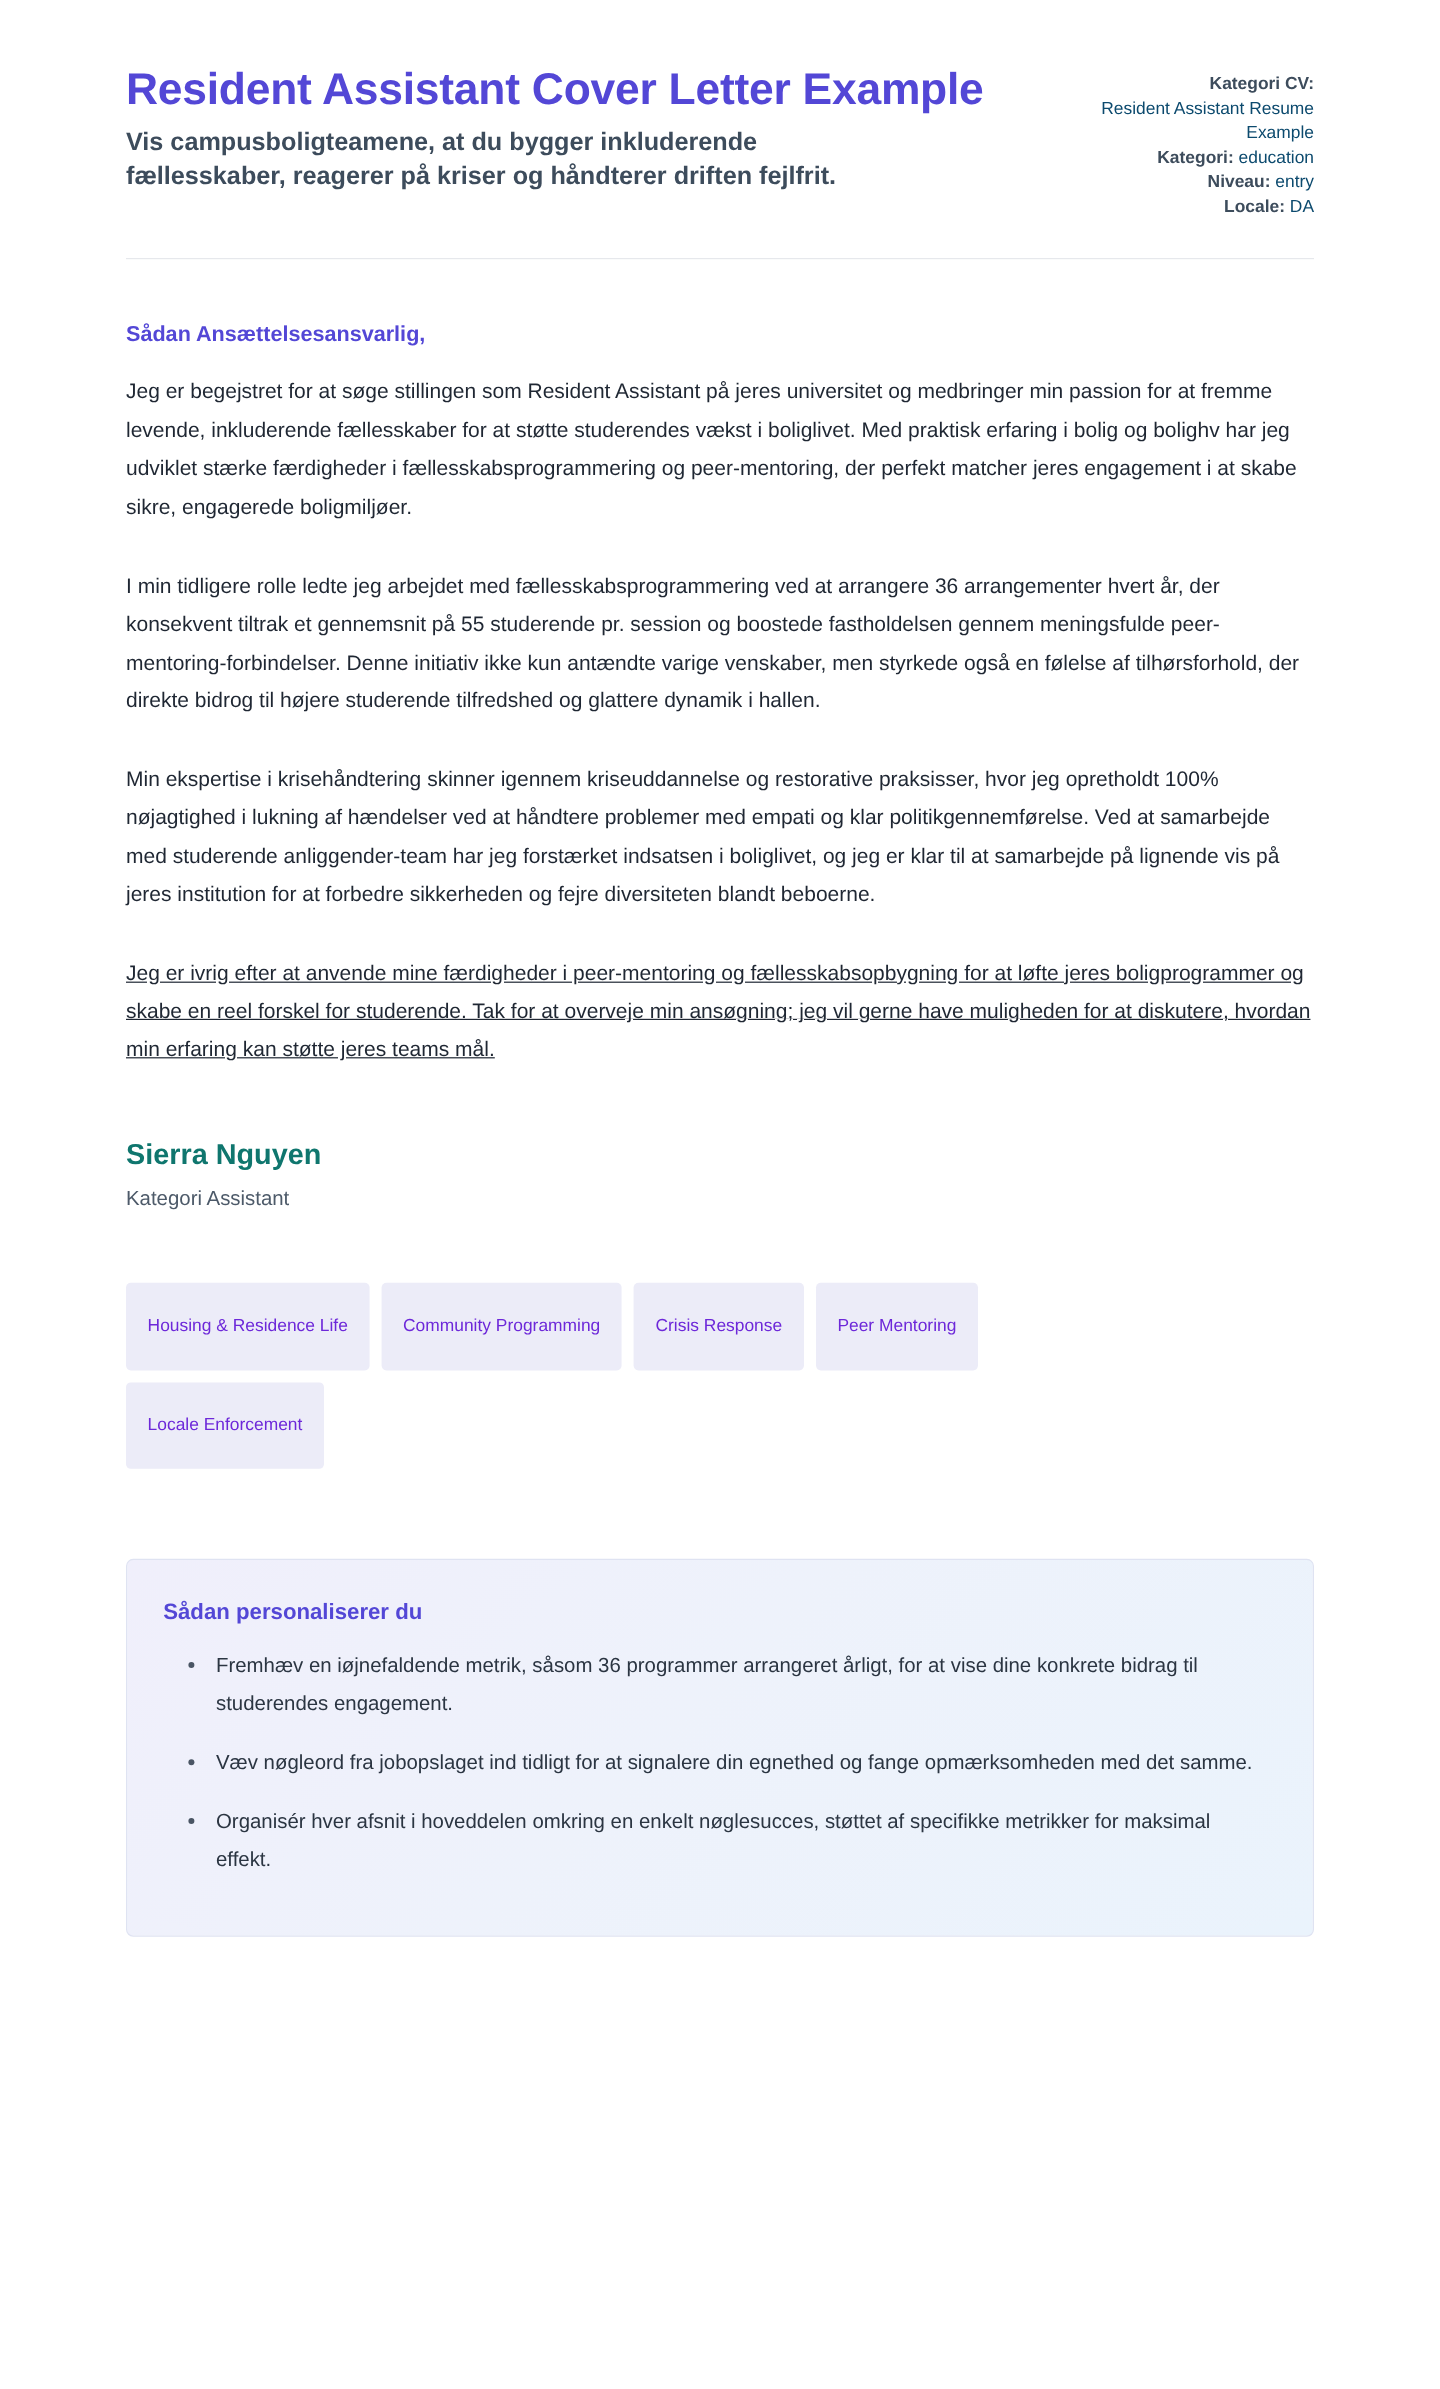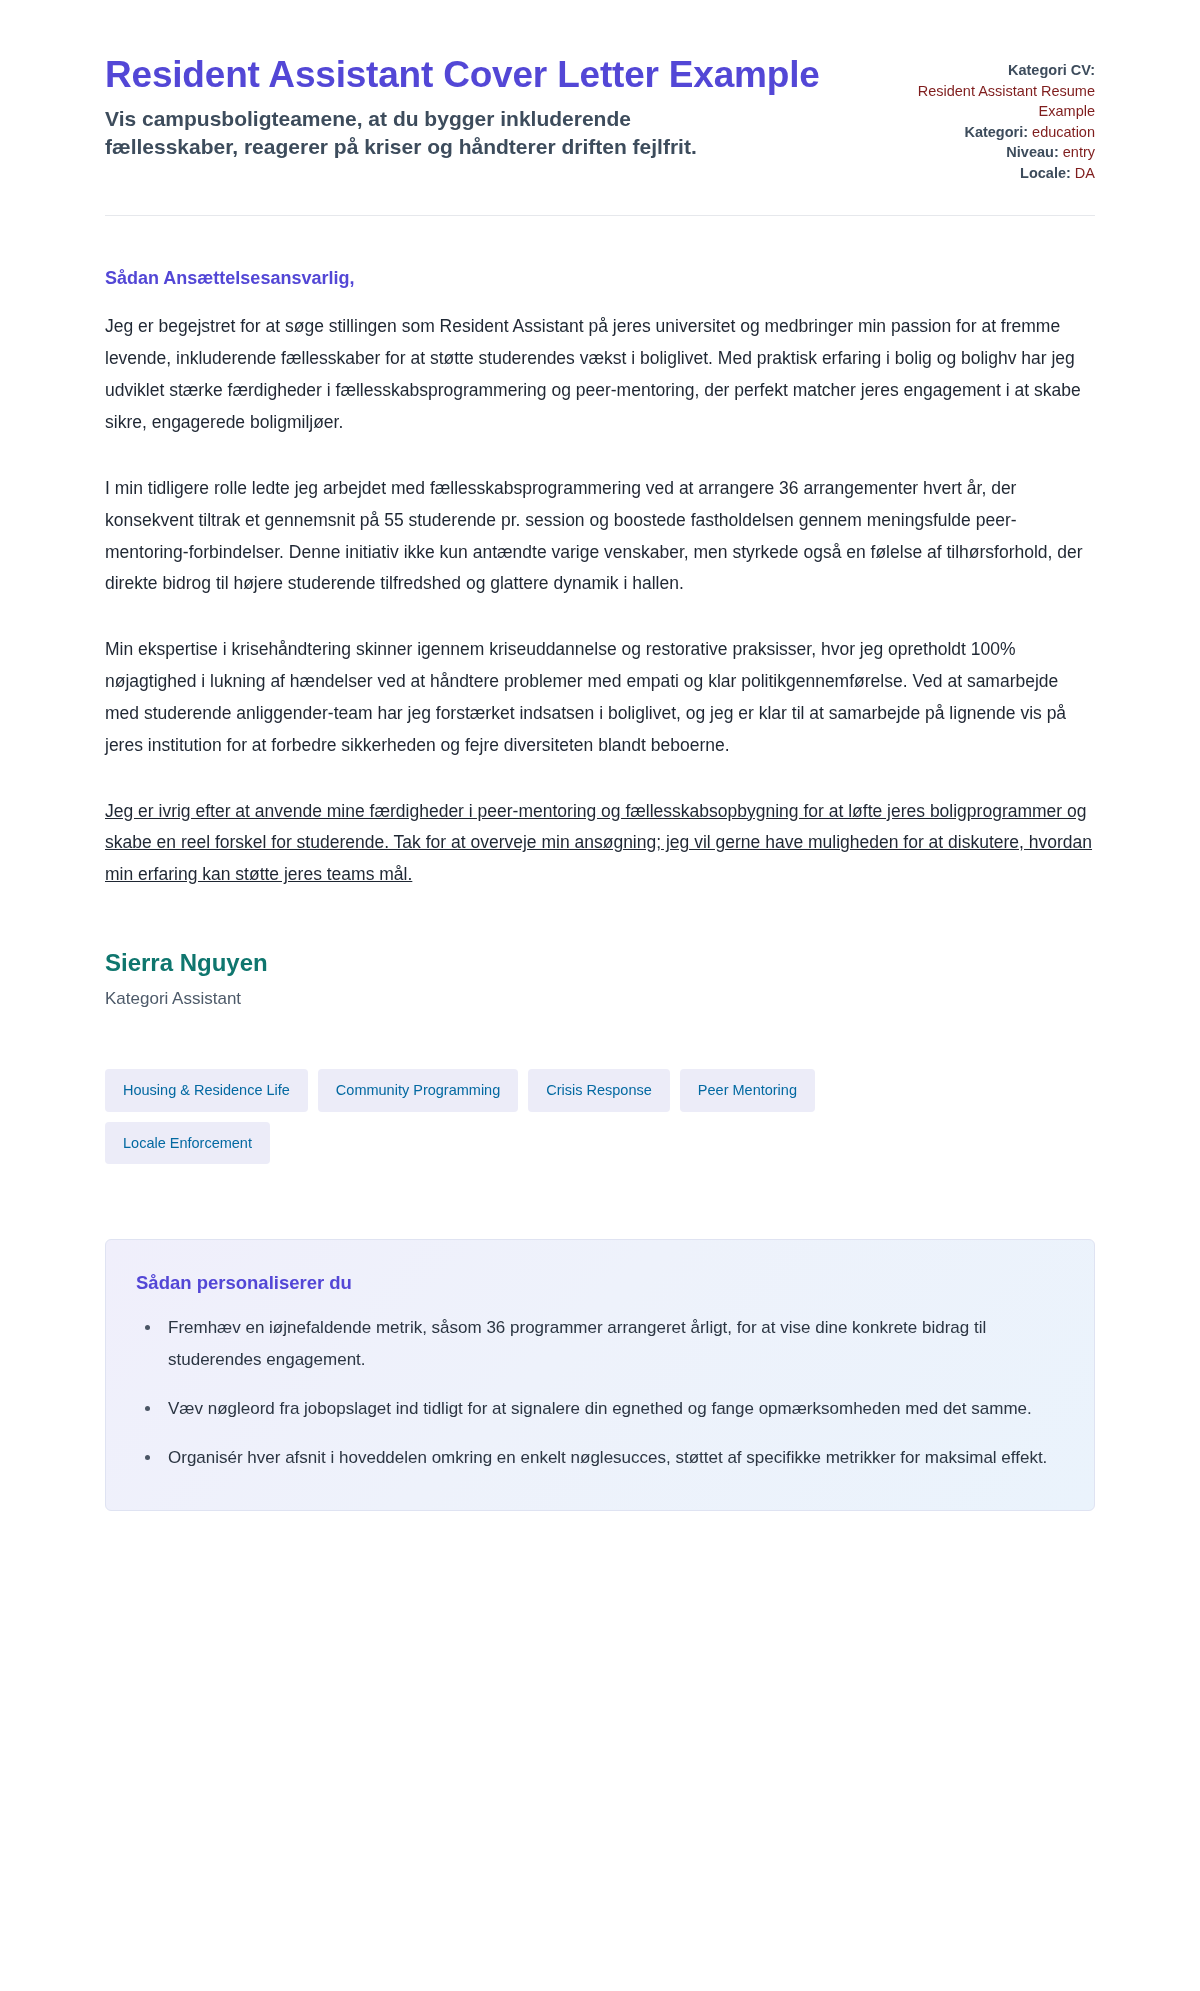--- a/index.html
+++ b/index.html
@@ -48,21 +48,21 @@
     flex: 0 0 auto;
     text-align: right;
     font-size: 14.5px;
     line-height: 1.42;
     color: #5a6775;
     padding-top: 8px;
     width: 230px;
   }
   .meta-row { display: block; }
   .meta-label { font-weight: 700; color: #3d4c5c; }
-  .meta-value { font-weight: 400; color: #7f1d1d; }
+  .meta-value { font-weight: 400; color: #0c4a6e; }
 
   .divider {
     margin-top: 32px;
     height: 1px;
     background: #e6e8ec;
     width: 100%;
   }
 
   
   .letter { padding-top: 52px; }
@@ -97,44 +97,44 @@
   
   .tags {
     display: flex;
     flex-wrap: wrap;
     gap: 10px;
     padding-top: 60px;
     max-width: 880px;
   }
   .tag {
     background: #ececf8;
-    color: #0369a1;
+    color: #6d28d9;
     font-size: 14.5px;
     line-height: 1;
-    padding: 14px 18px;
+    padding: 29px 18px;
     border-radius: 4px;
     white-space: nowrap;
   }
 
   
   .callout {
     margin-top: 75px;
     border: 1px solid #dfe3f2;
     border-radius: 6px;
     background: linear-gradient(135deg, #f0effb 0%, #eef2fb 45%, #eaf3fc 100%);
     padding: 32px 30px 36px 30px;
   }
   .callout-title {
     margin: 0 0 18px 0;
     font-size: 18.5px;
     font-weight: 700;
     color: #5347d6;
   }
   .callout-list {
-    margin: 0;
+    margin: 12px;
     padding-left: 26px;
     list-style: disc;
   }
   .callout-list li {
     font-size: 17px;
     line-height: 1.85;
     color: #2b3542;
     margin-bottom: 18px;
     padding-left: 6px;
   }

